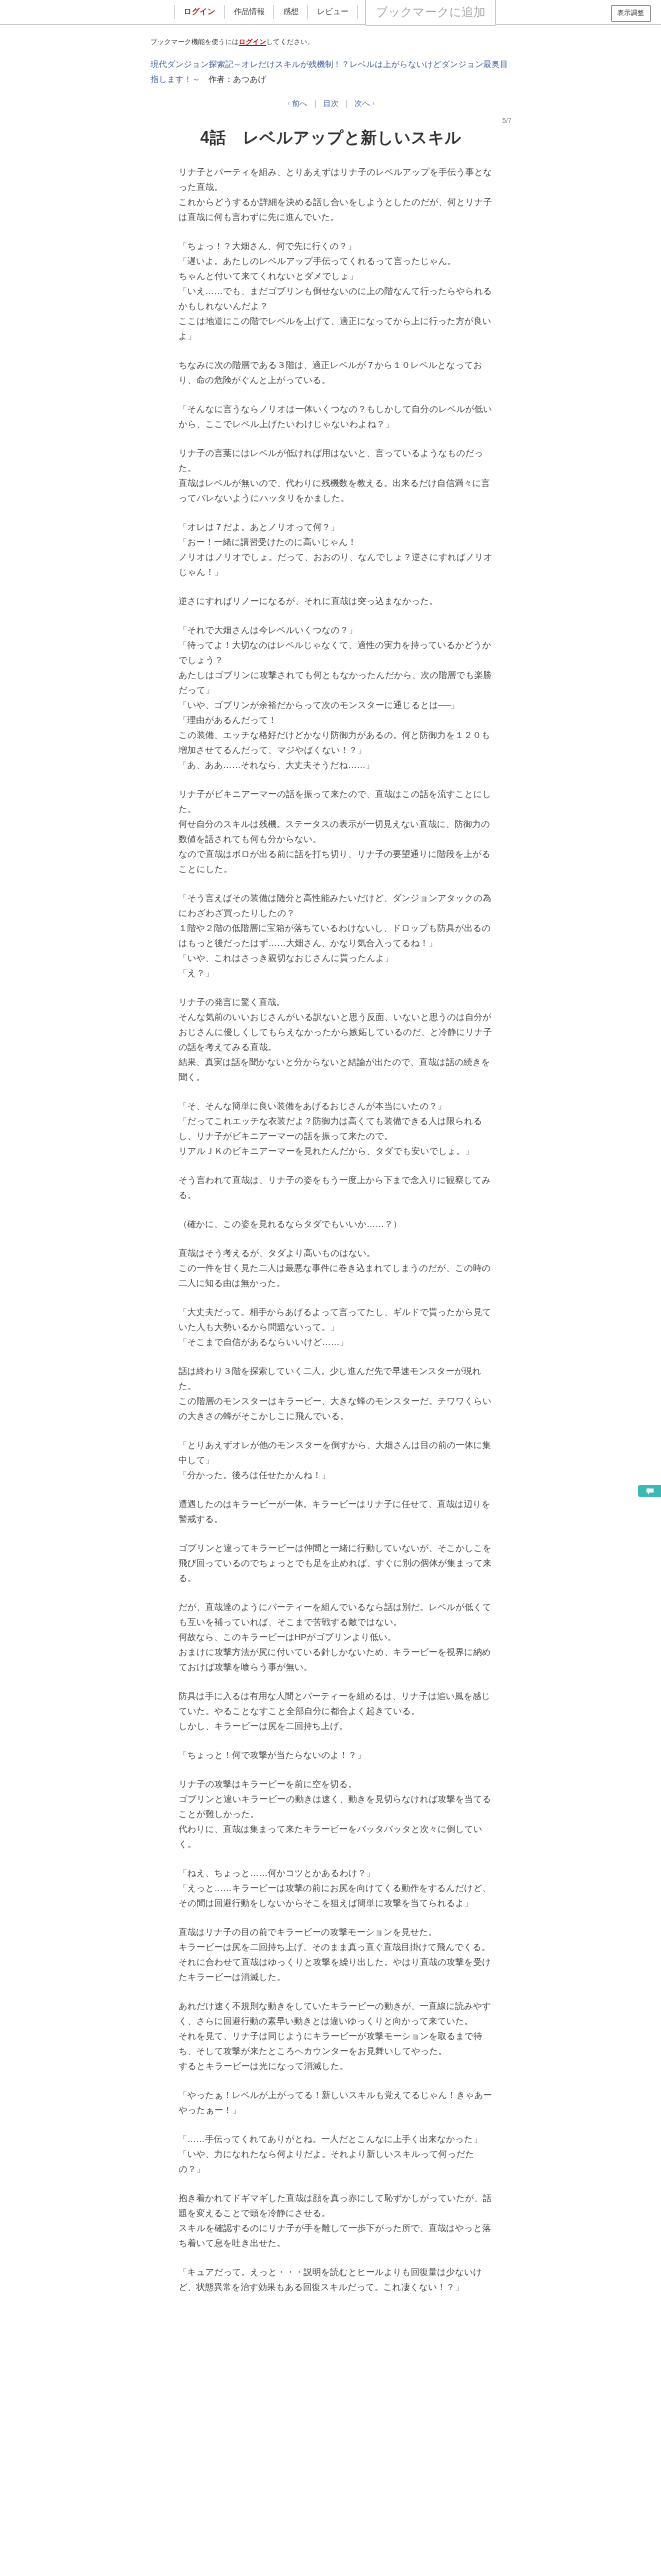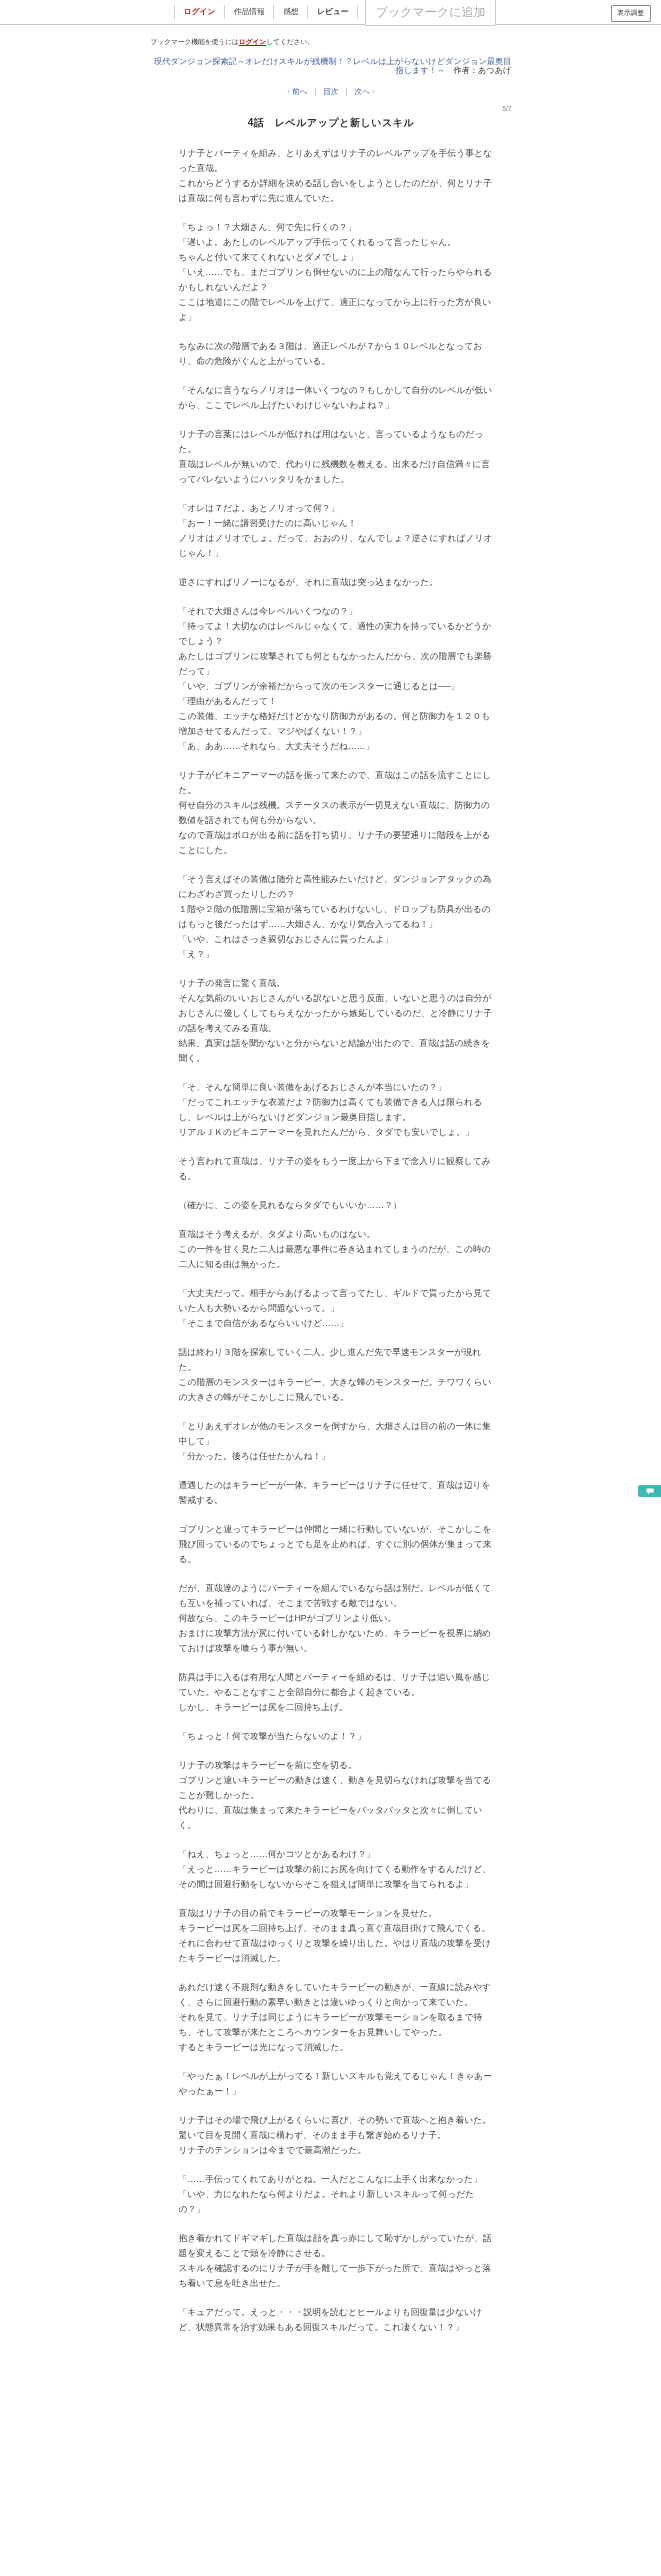--- a/index.html
+++ b/index.html
@@ -8,44 +8,44 @@
     background:#ffffff;color:#3f3f3f;
     font-family:"Liberation Sans","DejaVu Sans",sans-serif;
   }
   
   .topbar{height:24px;border-bottom:0.5px solid #c8c8c8;background:#fff;position:relative;display:flex;align-items:center;}
   .menu{display:flex;align-items:center;margin-left:174px;}
   .menu-item{
     font-size:7.7px;color:#333;padding:0 8.8px;height:13.4px;line-height:13.4px;
     border-left:0.5px solid #d4d4d4;cursor:pointer;white-space:nowrap;
   }
-  .menu-item.last{border-right:0.5px solid #d4d4d4;font-weight:bold;}
+  .menu-item.last{border-right:0.5px solid #d4d4d4;}
   .menu-item.login{color:#b01f24;font-weight:bold;}
   .bm-btn{
     margin-left:7.2px;border:0.5px solid #c9c9c9;background:#fff;color:#a9a9a9;
     font-size:12px;padding:4.6px 9.3px;border-radius:1px;cursor:pointer;white-space:nowrap;
     font-family:Liberation Serif, serif;
   }
   .display-btn{
     position:absolute;right:11.3px;top:4.6px;border:0.5px solid #8f8f8f;background:#fff;color:#333;
     font-size:6.7px;padding:3.1px 5.7px;border-radius:1px;cursor:pointer;font-family:inherit;
   }
   
   .wrapper{width:361px;margin:0 auto;}
   .note{margin-top:13.4px;font-size:6.7px;color:#333;}
   .note .login-link{color:#c7000b;font-weight:bold;text-decoration:underline;cursor:pointer;}
-  .ntitle{margin-top:9.3px;font-size:8.2px;line-height:9px;text-align:right;}
+  .ntitle{margin-top:9.3px;font-size:8.2px;line-height:15px;}
   .ntitle .tlink{color:#3a5ba0;text-decoration:none;cursor:pointer;}
   .ntitle .author{color:#333;}
   .pager{margin-top:12.4px;text-align:center;font-size:7.7px;}
   .pager .plink{display:inline-block;padding:0 7.7px;color:#3a5ba0;cursor:pointer;}
   .pager .sep{display:inline-block;width:0.5px;height:7.2px;background:#c9c9c9;vertical-align:middle;}
   .pager .chev{color:#8a9ab8;font-size:6.7px;}
   .pageno{margin-top:8.2px;text-align:right;font-size:6.7px;color:#888;}
-  .subtitle{margin-top:4.1px;text-align:center;font-size:10px;font-weight:bold;color:#333;letter-spacing:0.5px;}
+  .subtitle{margin-top:4.1px;text-align:center;font-size:16px;font-weight:bold;color:#333;letter-spacing:0.5px;}
   .novel-body{width:319px;margin:15.5px 0 0 28px;font-size:8.8px;line-height:15px;color:#3f3f3f;}
   .para{white-space:pre-wrap;margin:14px 0;}
   
   .chat-tab{
     position:absolute;top:1485px;right:0;width:24px;height:12.4px;background:#3eb8b4;
     border-radius:2.1px 0 0 2.1px;display:flex;align-items:center;justify-content:center;cursor:pointer;
   }
 </style>
 </head>
 <body>
@@ -100,21 +100,21 @@
 何せ自分のスキルは残機。ステータスの表示が一切見えない直哉に、防御力の数値を話されても何も分からない。
 なので直哉はボロが出る前に話を打ち切り、リナ子の要望通りに階段を上がることにした。</div>
       <div class="para">「そう言えばその装備は随分と高性能みたいだけど、ダンジョンアタックの為にわざわざ買ったりしたの？
 １階や２階の低階層に宝箱が落ちているわけないし、ドロップも防具が出るのはもっと後だったはず……大畑さん、かなり気合入ってるね！」
 「いや、これはさっき親切なおじさんに貰ったんよ」
 「え？」</div>
       <div class="para">リナ子の発言に驚く直哉。
 そんな気前のいいおじさんがいる訳ないと思う反面、いないと思うのは自分がおじさんに優しくしてもらえなかったから嫉妬しているのだ、と冷静にリナ子の話を考えてみる直哉。
 結果、真実は話を聞かないと分からないと結論が出たので、直哉は話の続きを聞く。</div>
       <div class="para">「そ、そんな簡単に良い装備をあげるおじさんが本当にいたの？」
-「だってこれエッチな衣装だよ？防御力は高くても装備できる人は限られるし、レベルは上がらないけどダンジョン最奥目指します。
+「だってこれエッチな衣装だよ？防御力は高くても装備できる人は限られるし、リナ子がビキニアーマーの話を振って来たので。
 リアルＪＫのビキニアーマーを見れたんだから、タダでも安いでしょ。」</div>
       <div class="para">そう言われて直哉は、リナ子の姿をもう一度上から下まで念入りに観察してみる。</div>
       <div class="para">（確かに、この姿を見れるならタダでもいいか……？）</div>
       <div class="para">直哉はそう考えるが、タダより高いものはない。
 この一件を甘く見た二人は最悪な事件に巻き込まれてしまうのだが、この時の二人に知る由は無かった。</div>
       <div class="para">「大丈夫だって。相手からあげるよって言ってたし、ギルドで貰ったから見ていた人も大勢いるから問題ないって。」
 「そこまで自信があるならいいけど……」</div>
       <div class="para">話は終わり３階を探索していく二人。少し進んだ先で早速モンスターが現れた。
 この階層のモンスターはキラービー、大きな蜂のモンスターだ。チワワくらいの大きさの蜂がそこかしこに飛んでいる。</div>
       <div class="para">「とりあえずオレが他のモンスターを倒すから、大畑さんは目の前の一体に集中して」
@@ -131,23 +131,20 @@
 ゴブリンと違いキラービーの動きは速く、動きを見切らなければ攻撃を当てることが難しかった。
 代わりに、直哉は集まって来たキラービーをバッタバッタと次々に倒していく。</div>
       <div class="para">「ねえ、ちょっと……何かコツとかあるわけ？」
 「えっと……キラービーは攻撃の前にお尻を向けてくる動作をするんだけど、その間は回避行動をしないからそこを狙えば簡単に攻撃を当てられるよ」</div>
       <div class="para">直哉はリナ子の目の前でキラービーの攻撃モーションを見せた。
 キラービーは尻を二回持ち上げ、そのまま真っ直ぐ直哉目掛けて飛んでくる。それに合わせて直哉はゆっくりと攻撃を繰り出した。やはり直哉の攻撃を受けたキラービーは消滅した。</div>
       <div class="para">あれだけ速く不規則な動きをしていたキラービーの動きが、一直線に読みやすく、さらに回避行動の素早い動きとは違いゆっくりと向かって来ていた。
 それを見て、リナ子は同じようにキラービーが攻撃モーションを取るまで待ち、そして攻撃が来たところへカウンターをお見舞いしてやった。
 するとキラービーは光になって消滅した。</div>
       <div class="para">「やったぁ！レベルが上がってる！新しいスキルも覚えてるじゃん！きゃあーやったぁー！」</div>
-      <div class="para">リナ子はその場で飛び上がるくらいに喜び、その勢いで直哉へと抱き着いた。
-驚いて目を見開く直哉に構わず、そのまま手も繋ぎ始めるリナ子。
-リナ子のテンションは今までで最高潮だった。</div>
       <div class="para">「……手伝ってくれてありがとね。一人だとこんなに上手く出来なかった」
 「いや、力になれたなら何よりだよ。それより新しいスキルって何っだたの？」</div>
       <div class="para">抱き着かれてドギマギした直哉は顔を真っ赤にして恥ずかしがっていたが、話題を変えることで頭を冷静にさせる。
 スキルを確認するのにリナ子が手を離して一歩下がった所で、直哉はやっと落ち着いて息を吐き出せた。</div>
       <div class="para">「キュアだって。えっと・・・説明を読むとヒールよりも回復量は少ないけど、状態異常を治す効果もある回復スキルだって。これ凄くない！？」</div>
     </div>
 
 </div>
 
 <div class="chat-tab">

